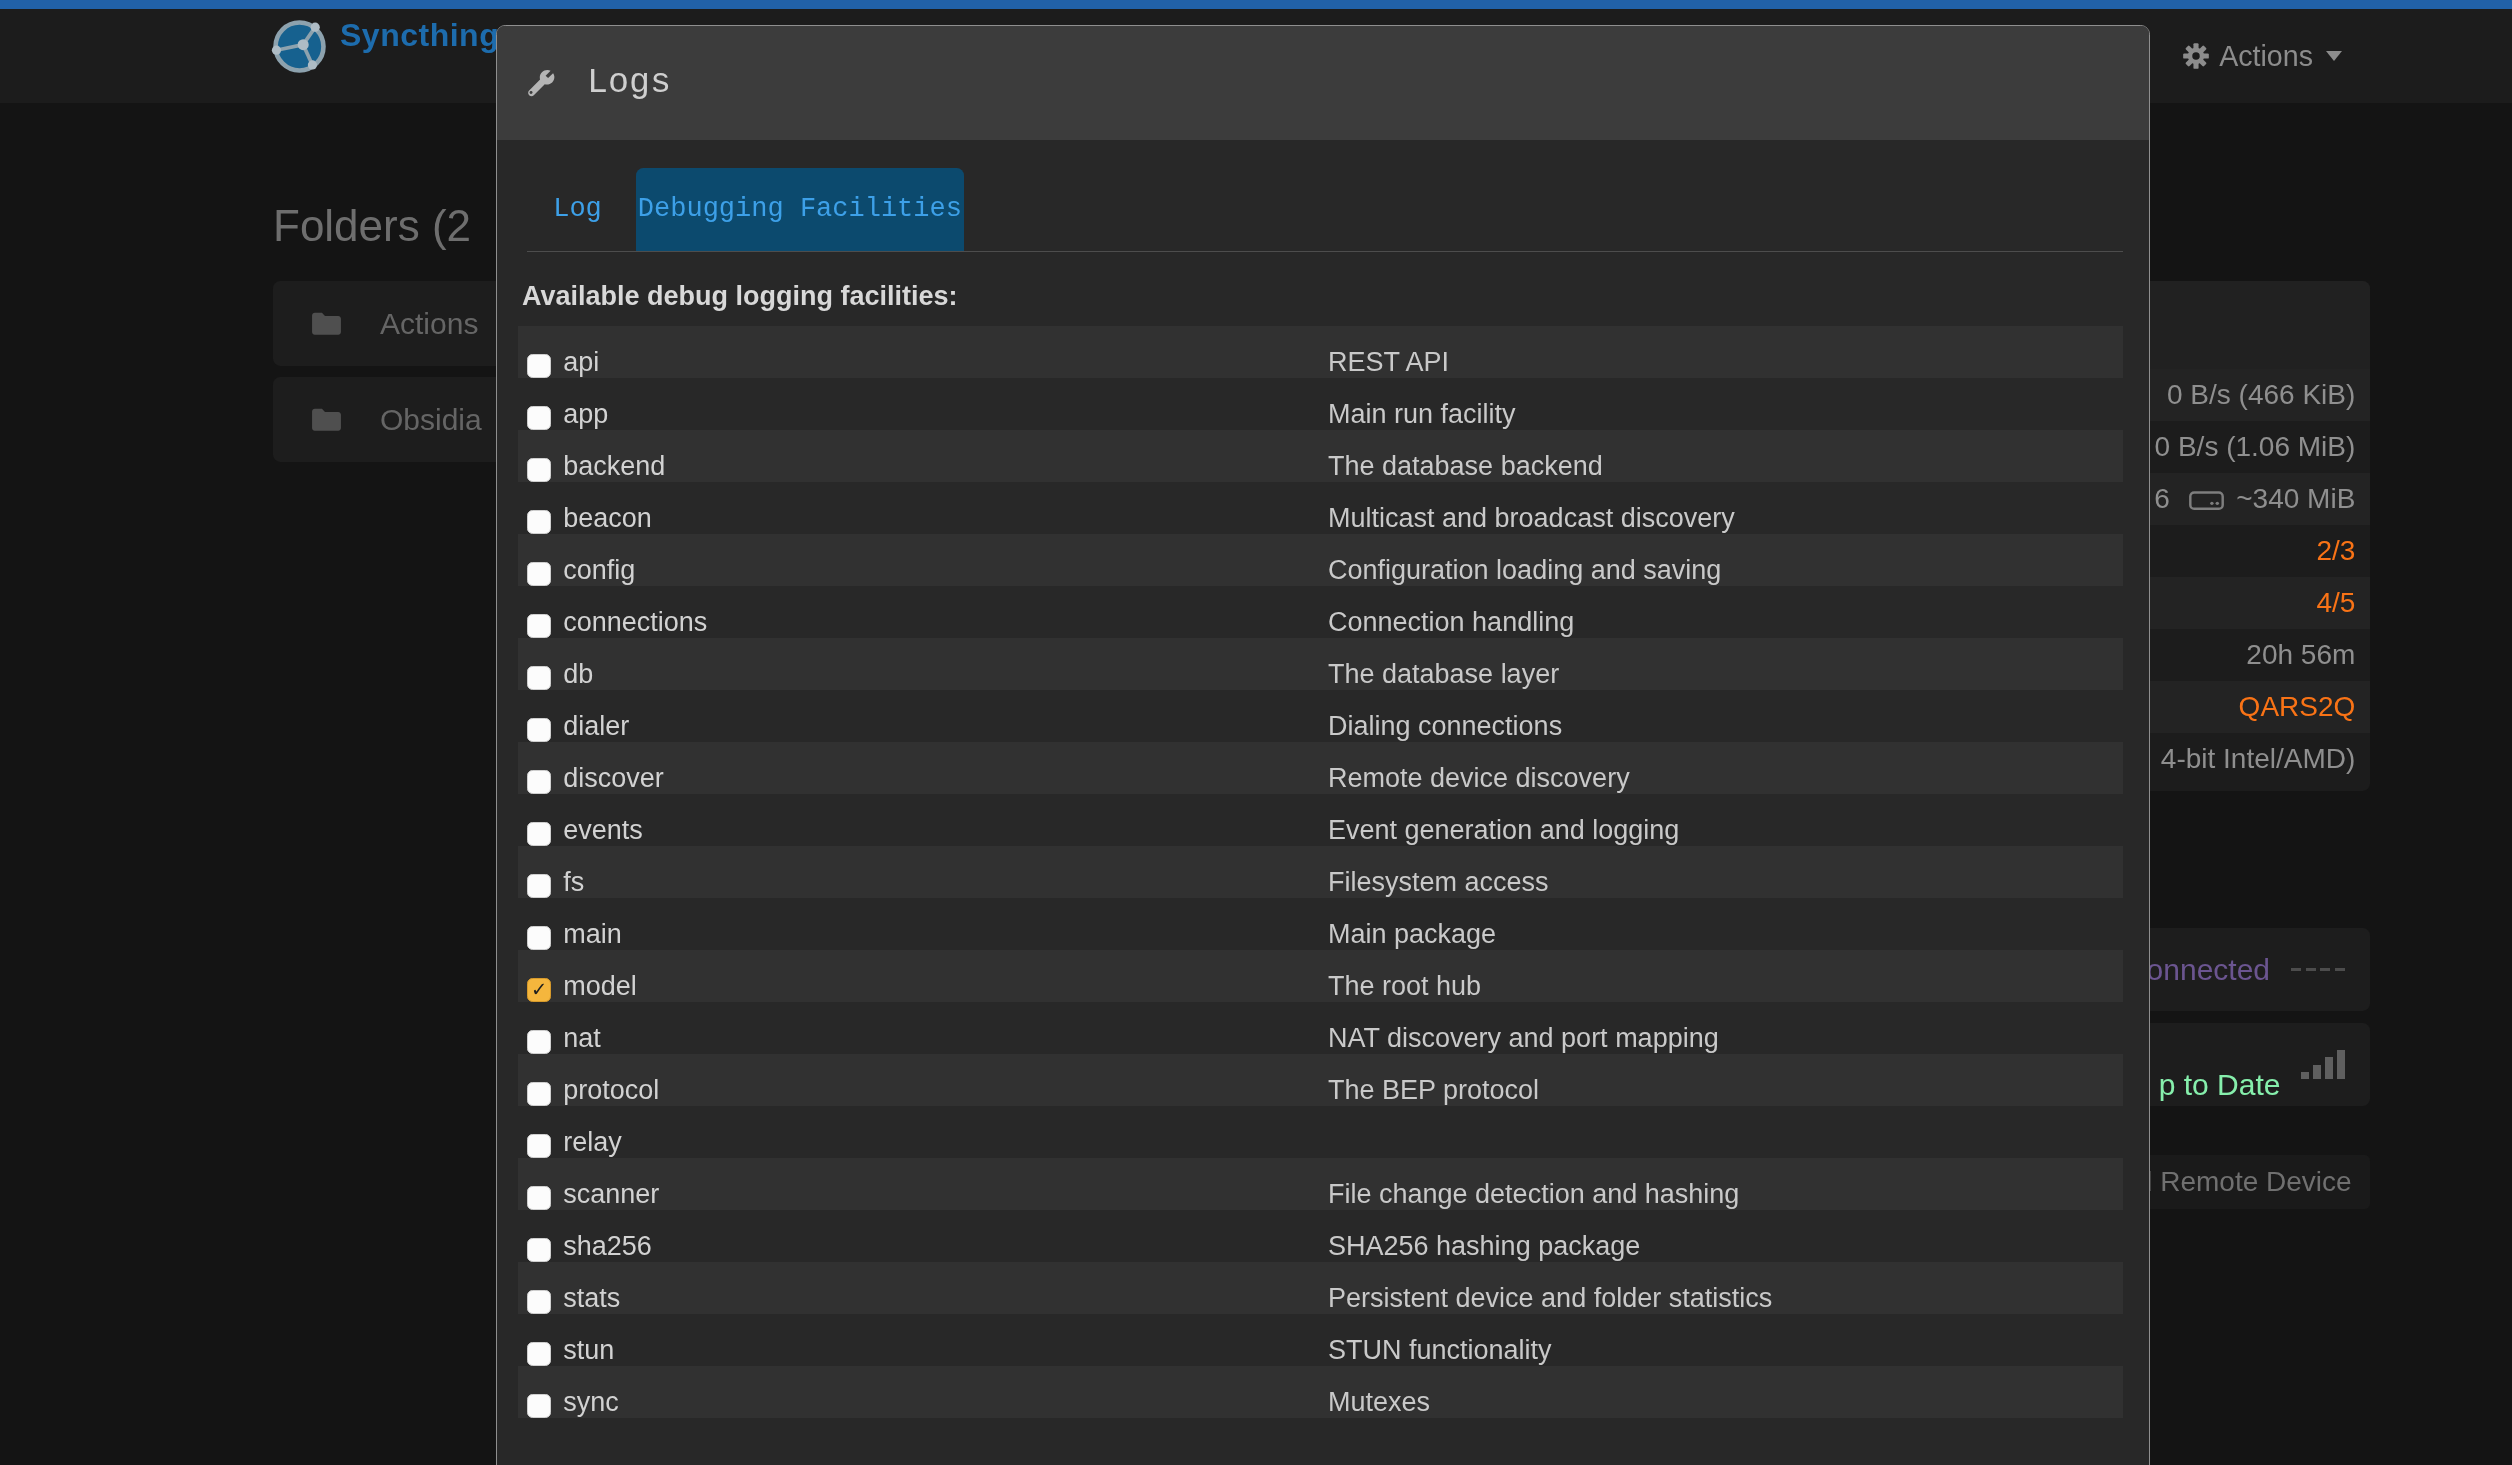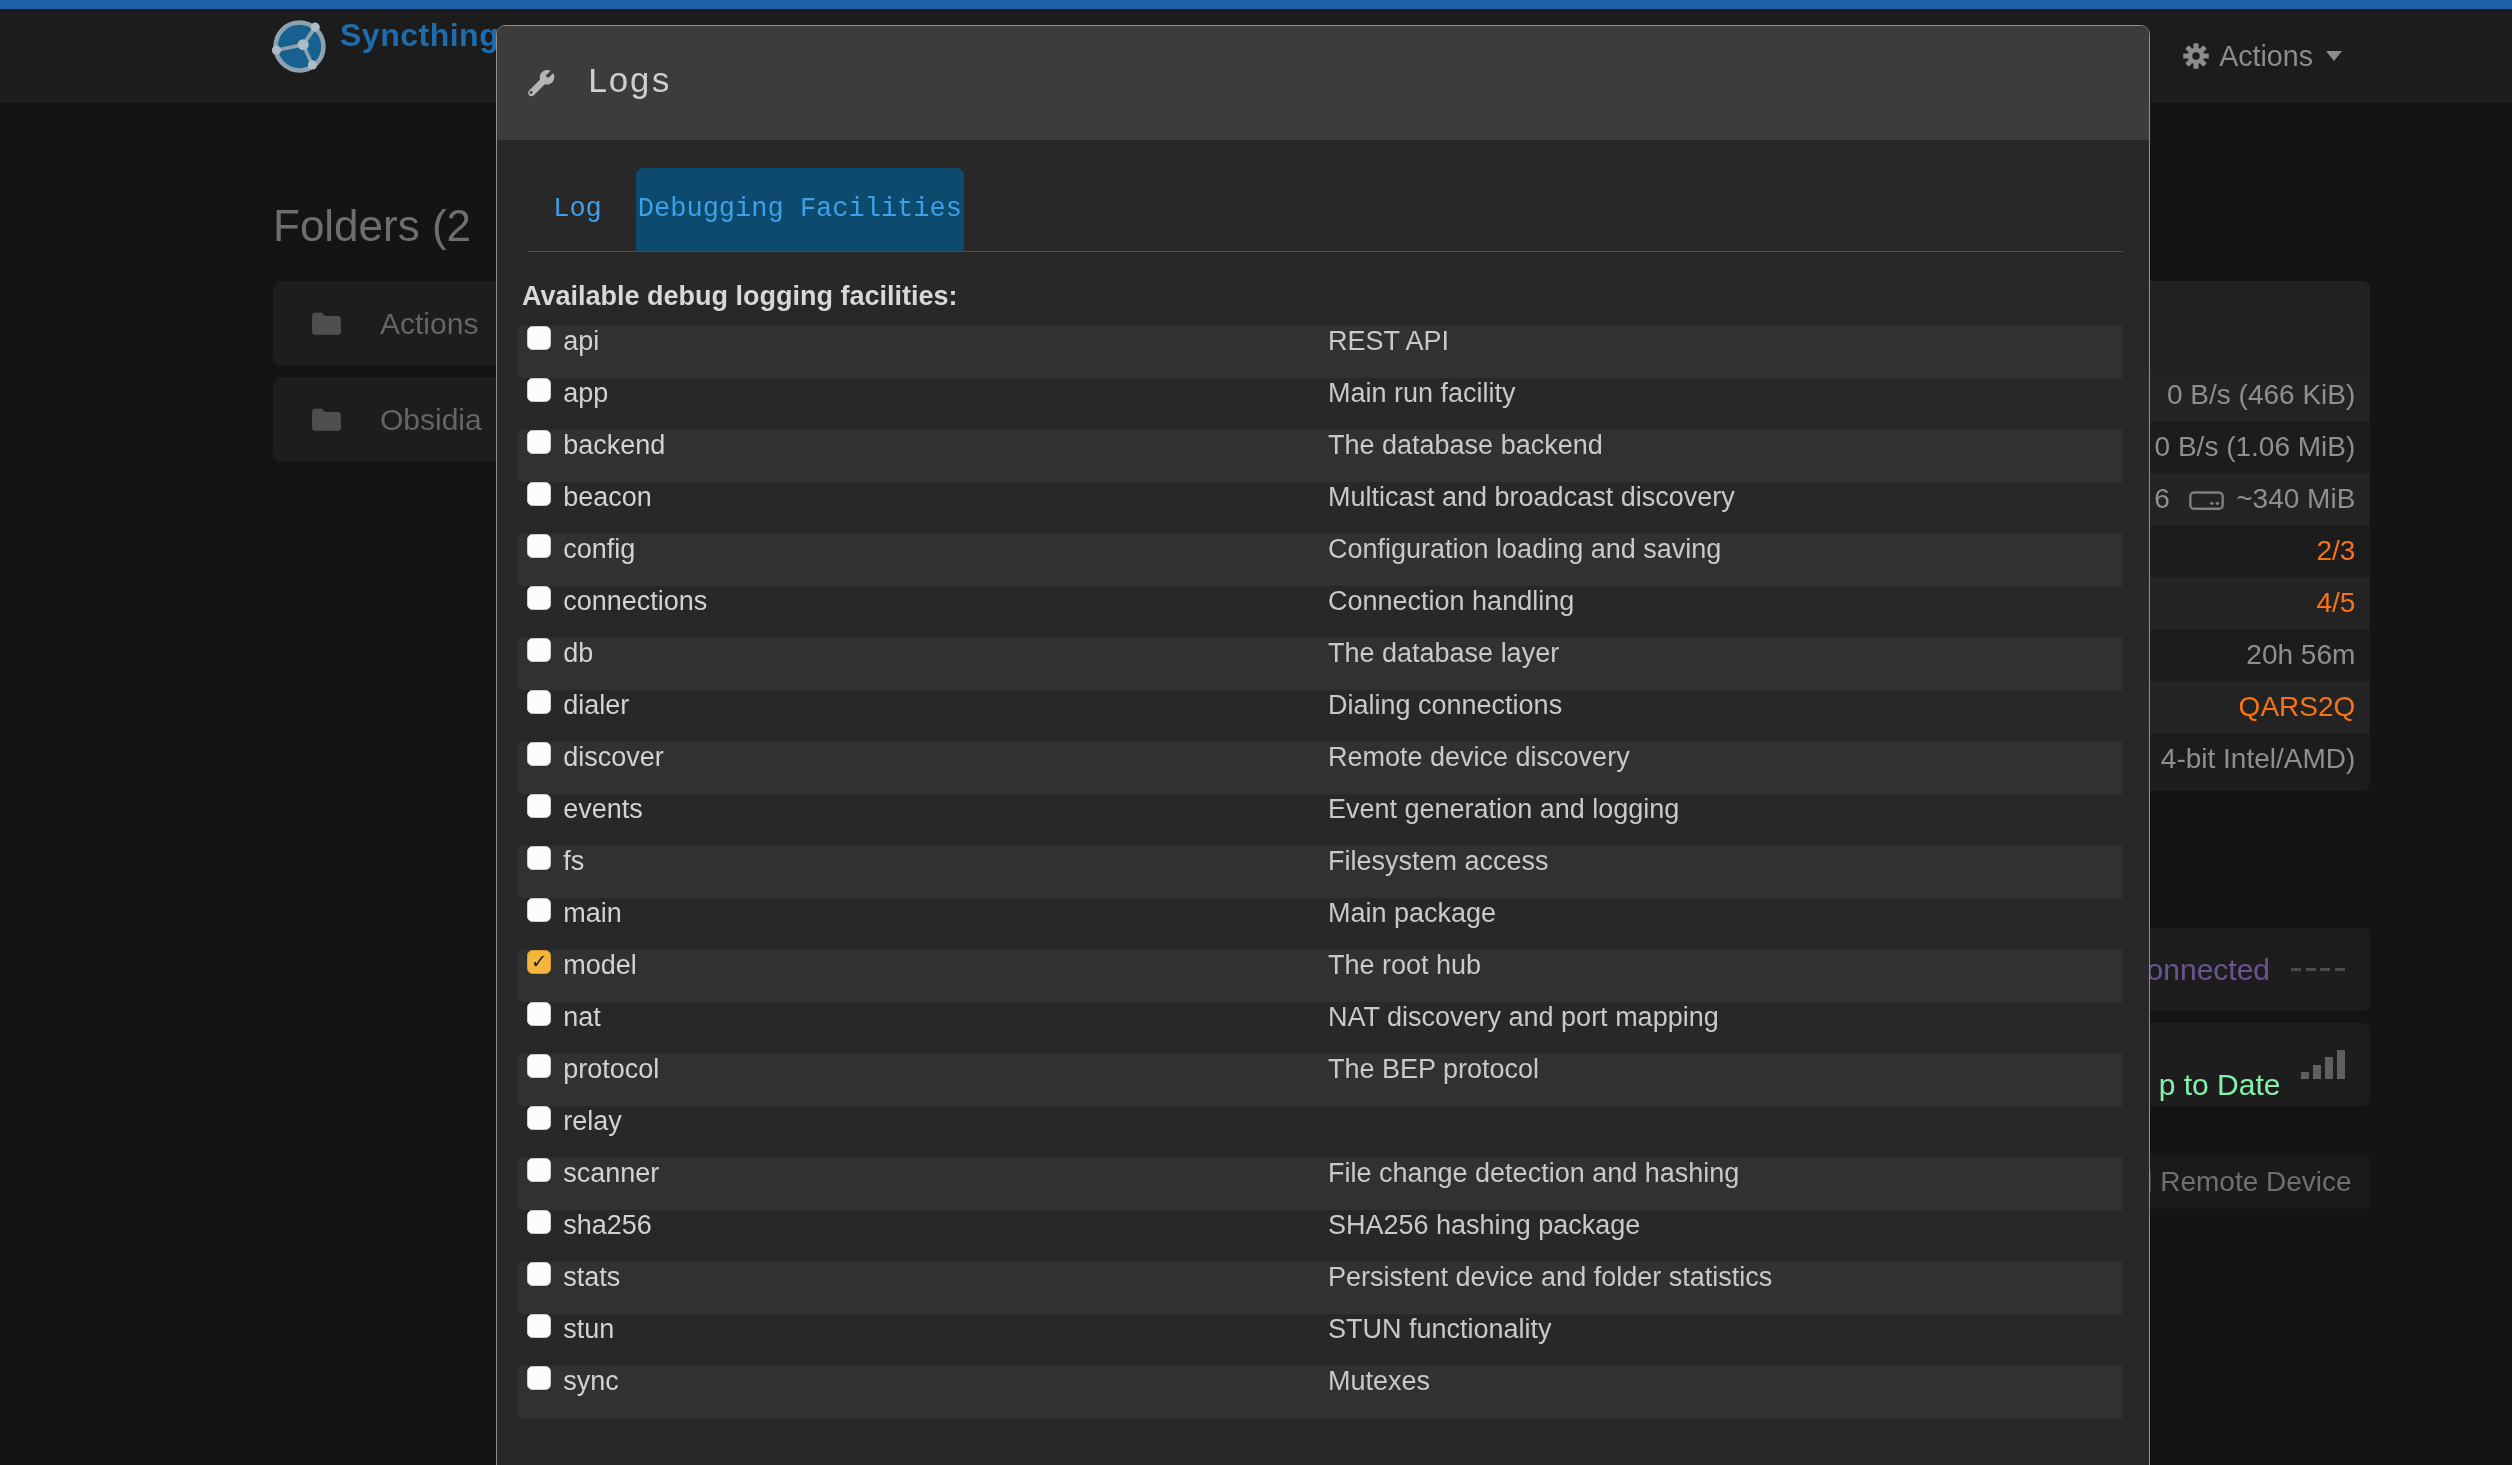--- a/index.html
+++ b/index.html
@@ -45,21 +45,21 @@
   
   .modal { position:absolute; left:496px; top:25px; width:1654px; height:1567px; background:#282828; border:1.8px solid #8f8f8f; border-radius:9.2px 9.2px 0 0; z-index:20; }
   .modal-header { height:114px; background:#3c3c3c; border-radius:7.4px 7.4px 0 0; display:flex; align-items:center; padding-left:25px;font-family:Liberation Mono, monospace; }
   .modal-title { font-size:35px; color:#cfcfcf; margin-left:30px; }
   .tabs { margin:28.6px 26px 0 29.5px; display:flex; align-items:flex-end; border-bottom:0.9px solid #4d4d4d; height:83px;font-family:Liberation Mono, monospace; }
   .tab { height:83px; display:flex; align-items:center; justify-content:center; font-size:27px; color:#3da0e8; cursor:pointer; }
   .tab-log { width:102px; }
   .tab-active { width:328px; background:#0c4a6e; border-radius:7.4px 7.4px 0 0; margin-left:7.4px; }
   .facilities-heading { margin:26px 0 0 25px; font-size:27px; font-weight:bold; color:#d8d8d8; height:37px; line-height:37px; }
   .facility-table { margin:11px 26px 0 21px; width:1605px; }
-  .frow { height:52px; display:flex; align-items:flex-start; position:relative; padding-left:9.2px; }
+  .frow { height:52px; display:flex; align-items:flex-end; position:relative; padding-left:9.2px; }
   .frow:nth-child(odd) { background:#313131; }
   .cb { width:24px; height:24px; border-radius:5.5px; background:#fcfcfc; border:0.9px solid #cfcfcf; display:flex; align-items:center; justify-content:center; cursor:pointer; flex:none; }
   .cb.checked { background:#f5b63d; border-color:#d79a2b; }
   .cb.checked::after { content:"✓"; font-size:19.4px; font-weight:bold; color:#1f1f1f; line-height:1; }
   .fname { margin-left:12px; font-size:27px; color:#d2d2d2; }
   .fdesc { position:absolute; left:810px; font-size:27px; color:#c9c9c9; }
 
   svg { display:block; }
 </style>
 </head>

